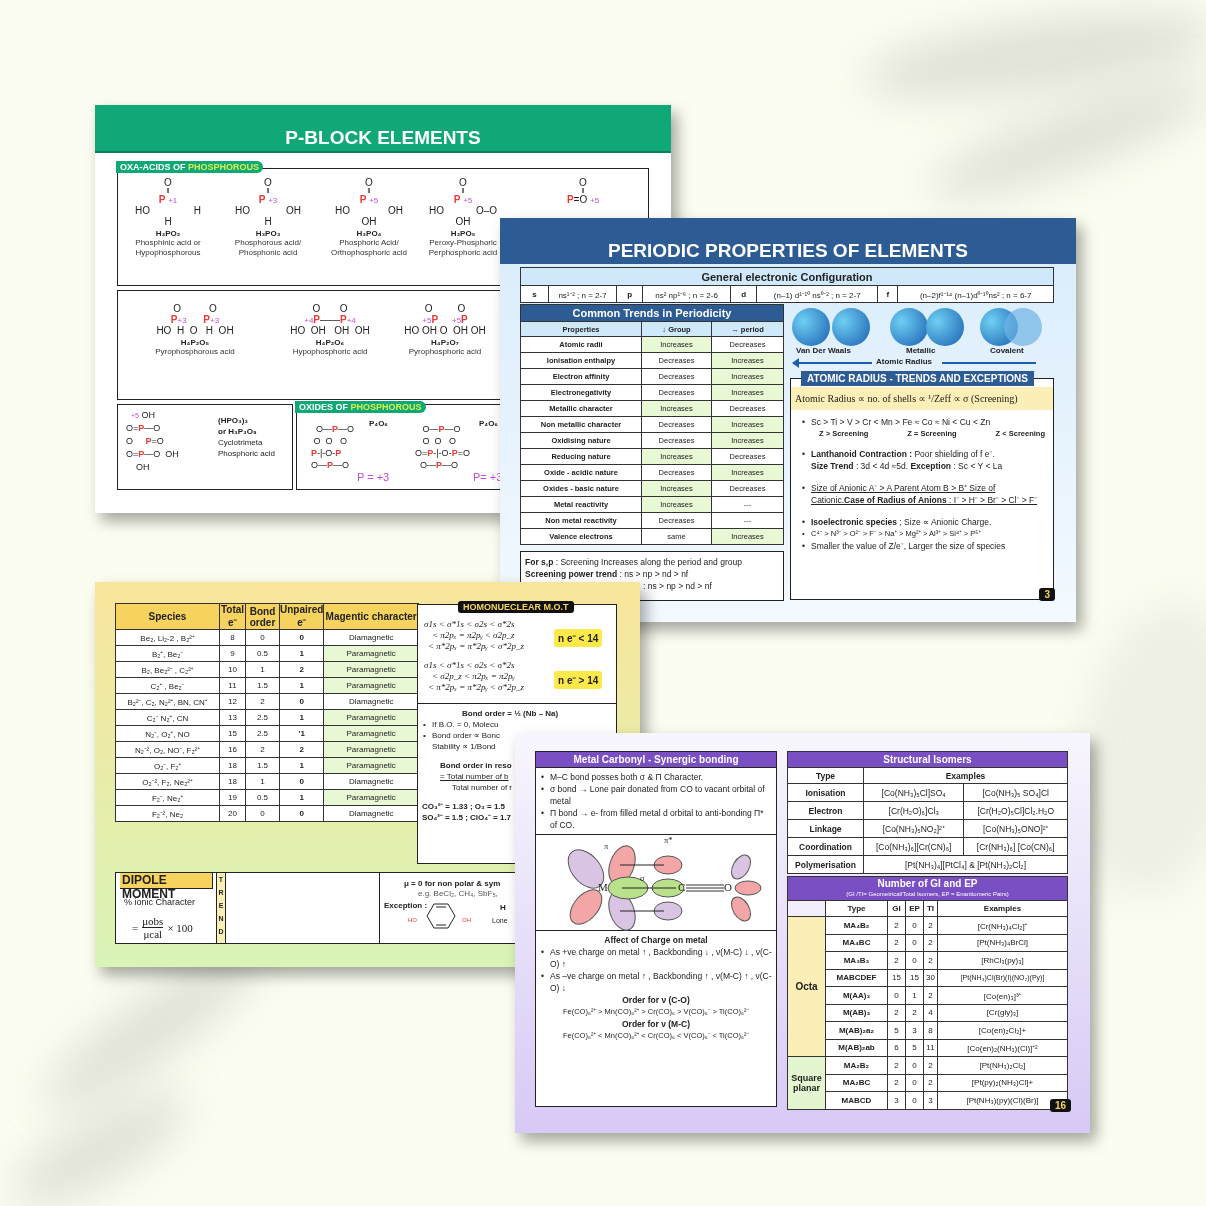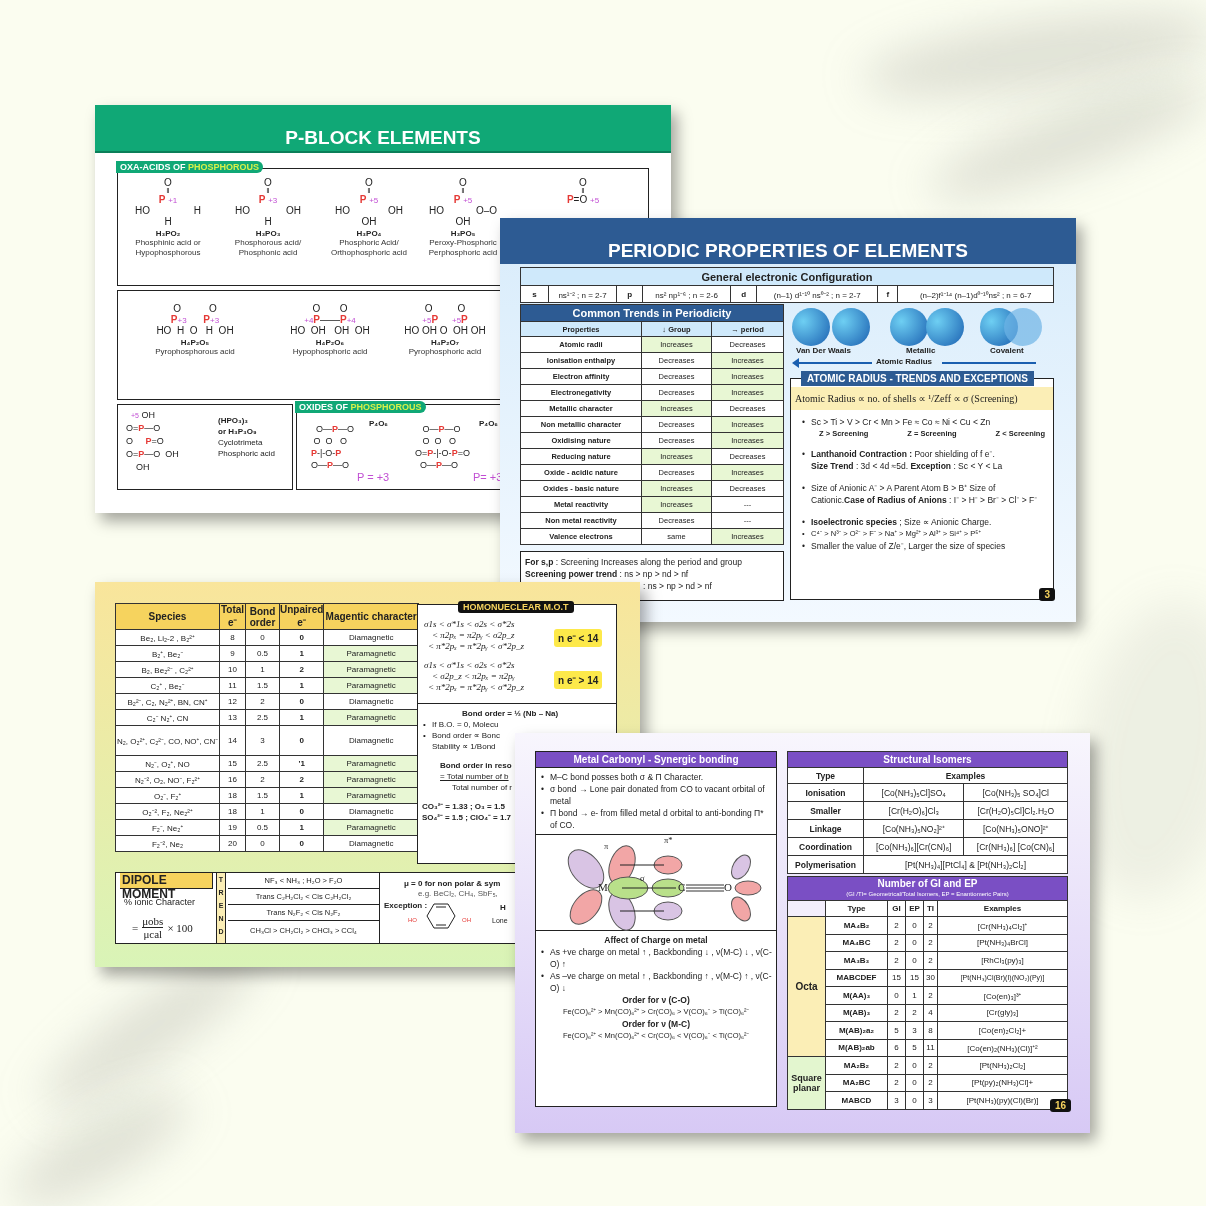--- a/index.html
+++ b/index.html
@@ -294,21 +294,21 @@
     <div style="position:absolute;left:10px;top:-8px;background:#2d5b93;color:#fff;font-size:10px;font-weight:bold;padding:2px 6px;border-radius:0;">ATOMIC RADIUS - TRENDS AND EXCEPTIONS</div>
     <div style="margin-top:8px;background:#fbeeb6;font-family:'Liberation Serif',serif;font-size:10px;padding:6px 4px;">Atomic Radius ∝ no. of shells ∝ ¹/Zeff ∝ σ (Screening)</div>
     <div style="padding:6px 6px 0 10px;font-size:8.5px;line-height:12px;">
       <div class="bullet">Sc &gt; Ti &gt; V &gt; Cr &lt; Mn &gt; Fe ≈ Co ≈ Ni &lt; Cu &lt; Zn</div>
       <div style="display:flex;justify-content:space-between;font-size:7.5px;font-weight:bold;padding:0 2px 0 18px;">
         <span>Z &gt; Screening</span>
           <span>Z = Screening</span>
           <span>Z &lt; Screening</span>
       </div>
       <div class="bullet" style="margin-top:8px;"><span class="b">Lanthanoid Contraction :</span><span> Poor shielding of f e⁻.</span><br><span class="b">Size Trend</span><span> : 3d &lt; 4d ≈5d. </span><span class="b">Exception</span><span> : Sc &lt; Y &lt; La</span></div>
-      <div class="bullet" style="margin-top:10px;"><span>Size of Anionic A⁻ &gt; A Parent Atom B &gt; B⁺ Size of Cationic.</span><span class="b">Case of Radius of Anions</span><span> : I⁻ &gt; H⁻ &gt; Br⁻ &gt; Cl⁻ &gt; F⁻</span></div>
+      <div class="bullet" style="margin-top:10px;text-decoration:underline;"><span>Size of Anionic A⁻ &gt; A Parent Atom B &gt; B⁺ Size of Cationic.</span><span class="b">Case of Radius of Anions</span><span> : I⁻ &gt; H⁻ &gt; Br⁻ &gt; Cl⁻ &gt; F⁻</span></div>
       <div class="bullet" style="margin-top:10px;"><span class="b">Isoelectronic species</span><span> ; Size ∝ Anionic Charge.</span></div>
       <div class="bullet" style="font-size:7.5px;">C⁴⁻ &gt; N³⁻ &gt; O²⁻ &gt; F⁻ &gt; Na⁺ &gt; Mg²⁺ &gt; Al³⁺ &gt; Si⁴⁺ &gt; P⁵⁺</div>
       <div class="bullet">Smaller the value of Z/e⁻, Larger the size of species</div>
     </div>
     <div style="position:absolute;right:-2px;bottom:-2px;background:#111;color:#f6d35e;font-size:10px;font-weight:bold;padding:1px 5px;border-radius:3px;">3</div>
   </div>
 </div>
 
 <div class="sheet" style="left:95px;top:582px;width:545px;height:385px;background:linear-gradient(180deg,#f9e59b 0%,#d9f4b7 100%);">
   <table style="position:absolute;left:20px;top:21px;width:304px;background:#fff;font-size:8px;">
@@ -355,27 +355,20 @@
           <td class="b">0</td>
           <td>Diamagnetic</td>
         </tr>
     <tr style="height:16px;">
           <td>C₂⁻ N₂⁺, CN</td>
           <td>13</td>
           <td>2.5</td>
           <td class="b">1</td>
           <td class="inc">Paramagnetic</td>
         </tr>
-    <tr style="height:30px;">
-          <td>N₂, O₂²⁺, C₂²⁻, CO, NO⁺, CN⁻</td>
-          <td>14</td>
-          <td>3</td>
-          <td class="b">0</td>
-          <td>Diamagnetic</td>
-        </tr>
     <tr style="height:16px;">
           <td>N₂⁻, O₂⁺, NO</td>
           <td>15</td>
           <td>2.5</td>
           <td class="b">'1</td>
           <td class="inc">Paramagnetic</td>
         </tr>
     <tr style="height:16px;">
           <td>N₂⁻², O₂, NO⁻, F₂²⁺</td>
           <td>16</td>
@@ -450,26 +443,20 @@
           <span>μcal</span>
         </span>
       <span>× 100</span>
     </div>
     <div style="position:absolute;left:100px;top:0;width:10px;height:100%;background:#fbeeb6;border-left:1.5px solid #222;border-right:1.5px solid #222;font-size:7px;font-weight:bold;text-align:center;line-height:13px;">
       <div>T</div>
         <div>R</div>
         <div>E</div>
         <div>N</div>
         <div>D</div>
-    </div>
-    <div style="position:absolute;left:112px;top:0;width:151px;font-size:7.5px;text-align:center;">
-      <div style="height:16px;border-bottom:1px solid #222;line-height:16px;">NF₃ &lt; NH₃ ; H₂O &gt; F₂O</div>
-      <div style="height:16px;border-bottom:1px solid #222;line-height:16px;">Trans C₂H₂Cl₂ &lt; Cis C₂H₂Cl₂</div>
-      <div style="height:16px;border-bottom:1px solid #222;line-height:16px;">Trans N₂F₂ &lt; Cis N₂F₂</div>
-      <div style="height:20px;line-height:20px;">CH₃Cl &gt; CH₂Cl₂ &gt; CHCl₃ &gt; CCl₄</div>
     </div>
   </div>
   <div class="bx" style="position:absolute;left:284px;top:290px;width:240px;height:72px;background:#fff;font-size:8px;">
     <div class="b" style="position:absolute;left:24px;top:6px;">μ = 0 for non polar &amp; sym</div>
     <div style="position:absolute;left:38px;top:16px;color:#555;">e.g. BeCl₂, CH₄, SbF₅,</div>
     <div class="b" style="position:absolute;left:4px;top:28px;">Exception :</div>
     <div style="position:absolute;left:28px;top:44px;color:#e53935;font-size:6px;">HO</div>
     <div style="position:absolute;left:46px;top:30px;width:30px;height:26px;">
       <svg width="30" height="26" viewBox="0 0 30 26">
           <polygon points="8,1 22,1 29,13 22,25 8,25 1,13" fill="none" stroke="#222" stroke-width="1"></polygon>
@@ -538,21 +525,21 @@
     <tr class="b" style="height:16px;">
           <td style="width:76px;">Type</td>
           <td colspan="2">Examples</td>
         </tr>
     <tr style="height:18px;">
           <td class="b">Ionisation</td>
           <td>[Co(NH₃)₅Cl]SO₄</td>
           <td>[Co(NH₃)₅ SO₄]Cl</td>
         </tr>
     <tr style="height:18px;">
-          <td class="b">Smaller</td>
+          <td class="b">Electron</td>
           <td>[Cr(H₂O)₆]Cl₃</td>
           <td>[Cr(H₂O)₅Cl]Cl₂.H₂O</td>
         </tr>
     <tr style="height:18px;">
           <td class="b">Linkage</td>
           <td>[Co(NH₃)₅NO₂]²⁺</td>
           <td>[Co(NH₃)₅ONO]²⁺</td>
         </tr>
     <tr style="height:18px;">
           <td class="b">Coordination</td>

